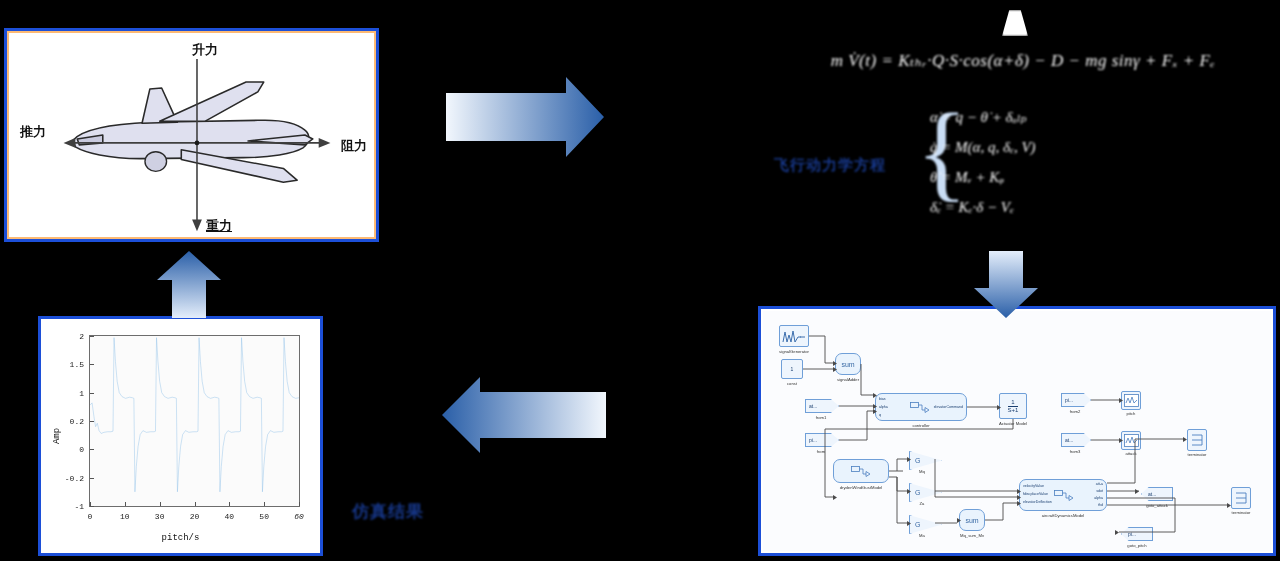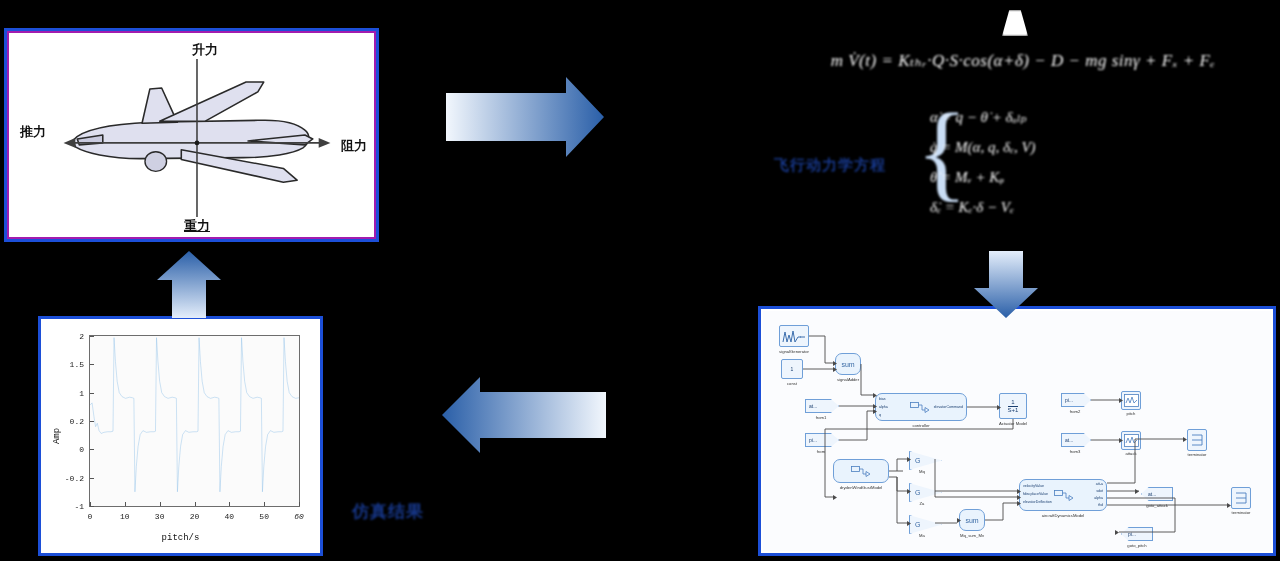--- a/index.html
+++ b/index.html
@@ -4,21 +4,21 @@
 <title>Aircraft Modeling Flow</title>
 <style>
   html,body{margin:0;padding:0;background:#000;}
   body{width:1280px;height:561px;position:relative;overflow:hidden;
        font-family:"Liberation Sans","DejaVu Sans",sans-serif;}
 
   .panel{position:absolute;box-sizing:border-box;}
 
   
   #aircraft-panel{left:4px;top:28px;width:375px;height:214px;
-        border:3px solid #1c4fd8;background:#a21caf;}
+        border:3px solid #1c4fd8;background:#fdba74;}
   #aircraft-inner{position:absolute;inset:2px;background:#fff;overflow:hidden;}
   .force-label{position:absolute;font-weight:bold;color:#111;font-size:13px;
         background:#fff;padding:0 1px;white-space:nowrap;}
 
   
   #plot-panel{left:38px;top:316px;width:285px;height:240px;
         border:3px solid #1c4fd8;background:#fff;}
   #plot-inner{position:absolute;inset:2px;background:#fff;}
   #plot-area{position:absolute;left:46px;top:14px;right:18px;bottom:44px;
         background:#fbfbfb;border:1px solid #6d6d6d;}
@@ -120,21 +120,21 @@
         <polygon points="324,112 312,107 312,117"></polygon>
         <polygon points="188,14 183,26 193,26"></polygon>
         <polygon points="188,202 183,190 193,190"></polygon>
       </g>
       <circle cx="188" cy="112" r="2.4" fill="#1a1a1a"></circle>
     </svg>
 
     <span class="force-label" style="left:182px;top:8px;">升力</span>
     <span class="force-label" style="left:10px;top:90px;">推力</span>
     <span class="force-label" style="right:6px;top:104px;">阻力</span>
-    <span class="force-label" style="left:174px;bottom:2px;text-decoration:underline;">重力</span>
+    <span class="force-label" style="left:196px;bottom:2px;text-decoration:underline;">重力</span>
   </div>
 </div>
 
 <div id="equations">
   <div id="eq-top-glyph"></div>
 
   <div id="eq-main" class="eq-blur">m V̇(t) = Kₜₕᵣ·Q·S·cos(α+δ) − D − mg sinγ + Fₓ + Fₑ</div>
 
   <div id="eq-sys">
     <span id="eq-brace" class="eq-blur">{</span>

